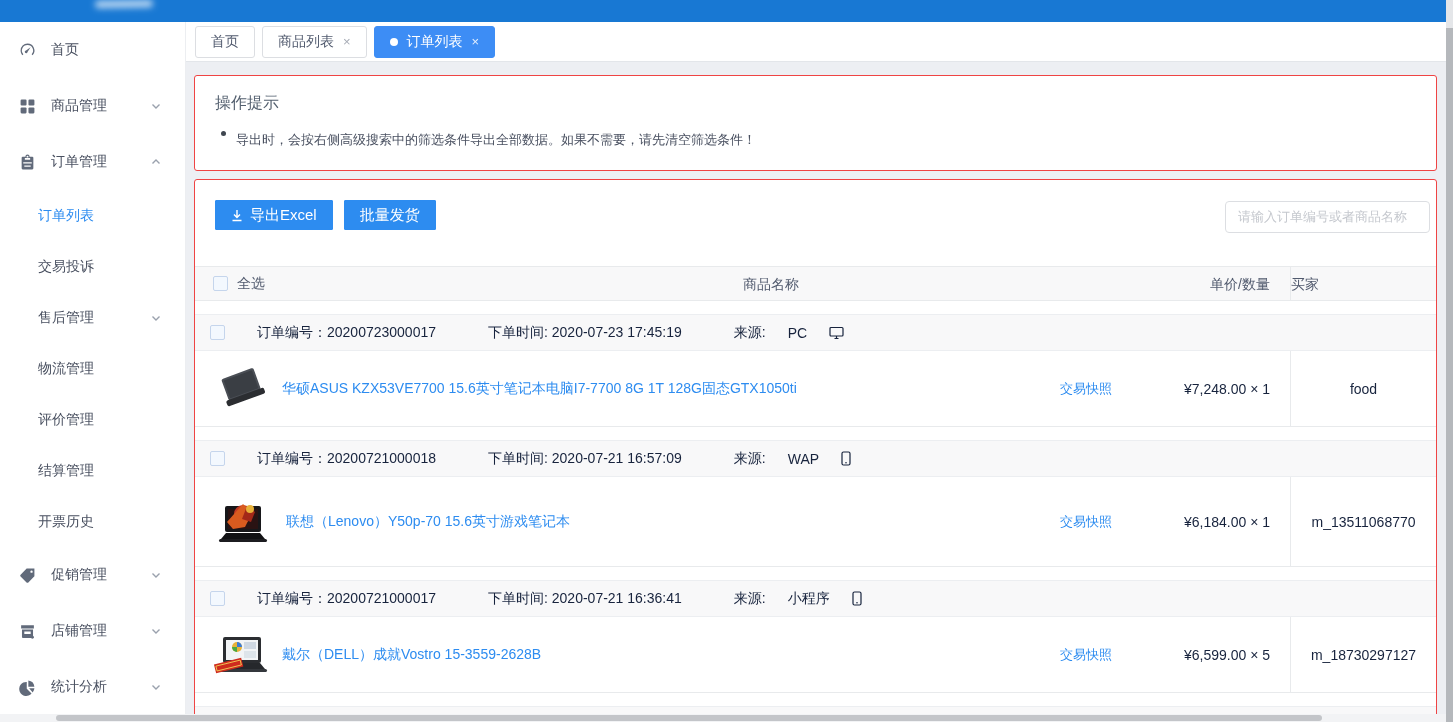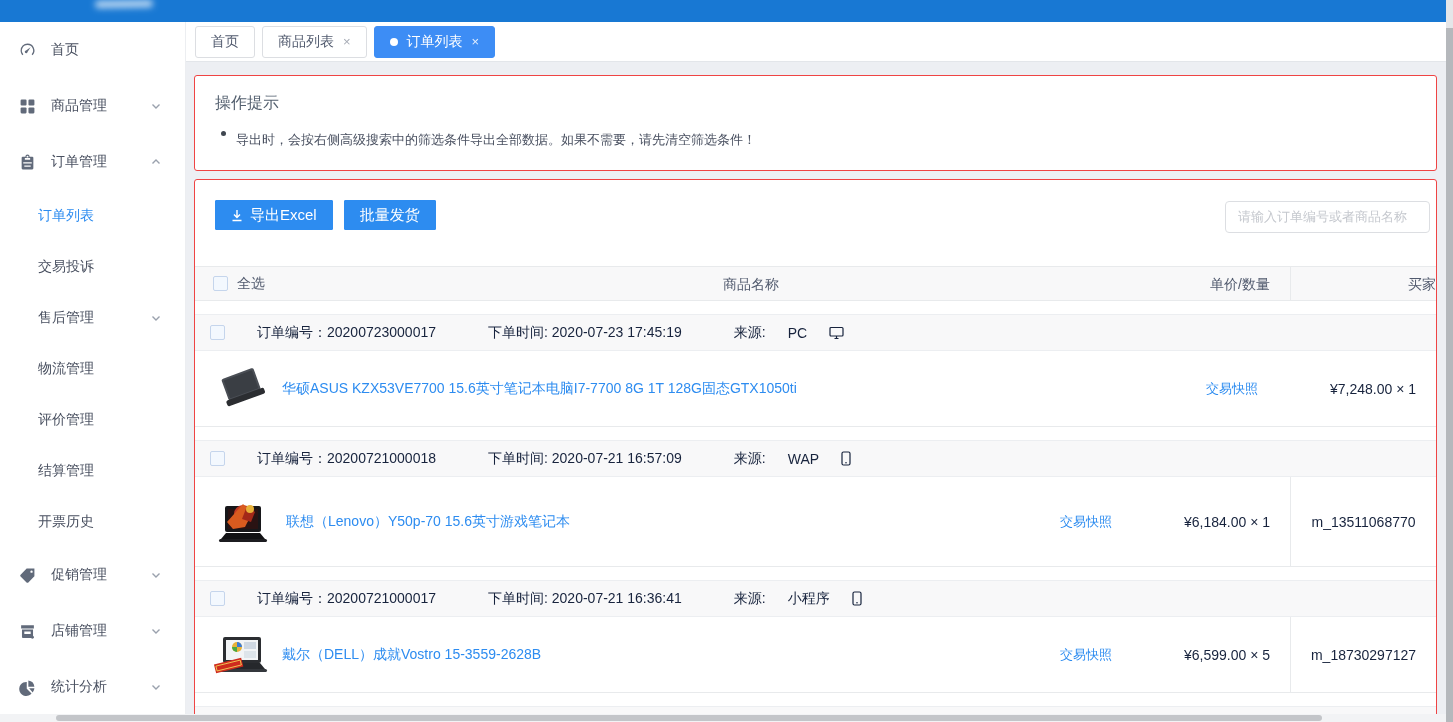--- a/index.html
+++ b/index.html
@@ -60,23 +60,23 @@
     border-radius:4px; font-size:13px; padding:0 12px; color:#515a6e; background:#fff; outline:none;
     font-family:Liberation Serif, serif; }
   .search-input::placeholder { color:#c5c8ce; }
 
   .cbx { width:15px; height:15px; border:1px solid #c5d5ec; background:#f3f8fe; border-radius:2px; flex:none; cursor:pointer; }
 
   .tbl { margin-top:34px; }
   .thead { height:35px; background:#f8f8f9; border-top:1px solid #e8eaec; border-bottom:1px solid #e8eaec;
     display:flex; align-items:stretch; font-size:14px; color:#515a6e; }
   .th-left { flex:1; position:relative; display:flex; align-items:center; padding-left:18px; gap:9px; }
-  .th-product { position:absolute; left:528px; top:0; line-height:34px; }
+  .th-product { position:absolute; left:548px; top:0; line-height:34px; }
   .th-price { width:150px; text-align:right; padding-right:20px; line-height:34px; }
-  .th-buyer { width:146px; text-align:right; border-left:1px solid #e8eaec; line-height:34px;padding-left:21px; }
+  .th-buyer { width:146px; text-align:left; border-left:1px solid #e8eaec; line-height:34px; }
 
   .order-group { margin-top:13px; }
   .order-head { height:37px; background:#f8f8f9; border-top:1px solid #eceef1; border-bottom:1px solid #eceef1;
     display:flex; align-items:center; font-size:14px; color:#17233d; padding-left:15px; }
   .oh-no { margin-left:32px; }
   .oh-time { margin-left:52px; }
   .oh-src { margin-left:52px; display:inline-flex; align-items:center; gap:22px; }
   .order-product { display:flex; align-items:center; border-bottom:1px solid #e8eaec; height:76px; background:#fff; }
   .order-product.tall { height:90px; }
   .p-img { width:56px; height:56px; margin-left:18px; flex:none; }
@@ -281,20 +281,21 @@
                   <g transform="rotate(-20 28 26)">
                     <rect x="12" y="12" width="34" height="23" rx="2" fill="#4a4e55"></rect>
                     <rect x="14" y="14" width="30" height="19" rx="1" fill="#3a3e44"></rect>
                     <rect x="9" y="34" width="40" height="6" rx="2" fill="#2b2d31"></rect>
                   </g>
                 </svg>
             </span>
             <span class="p-title">华硕ASUS KZX53VE7700 15.6英寸笔记本电脑I7-7700 8G 1T 128G固态GTX1050ti</span>
             <span class="p-snap">交易快照</span>
             <span class="p-price">¥7,248.00 × 1</span>
+            <span class="p-buyer">food</span>
           </div>
         </div>
 
         <div class="order-group">
           <div class="order-head">
             <span class="cbx"></span>
             <span class="oh-no"><span>订单编号：</span><span>20200721000018</span></span>
             <span class="oh-time"><span>下单时间: </span><span>2020-07-21 16:57:09</span></span>
             <span class="oh-src">
                 <span>来源: </span>

